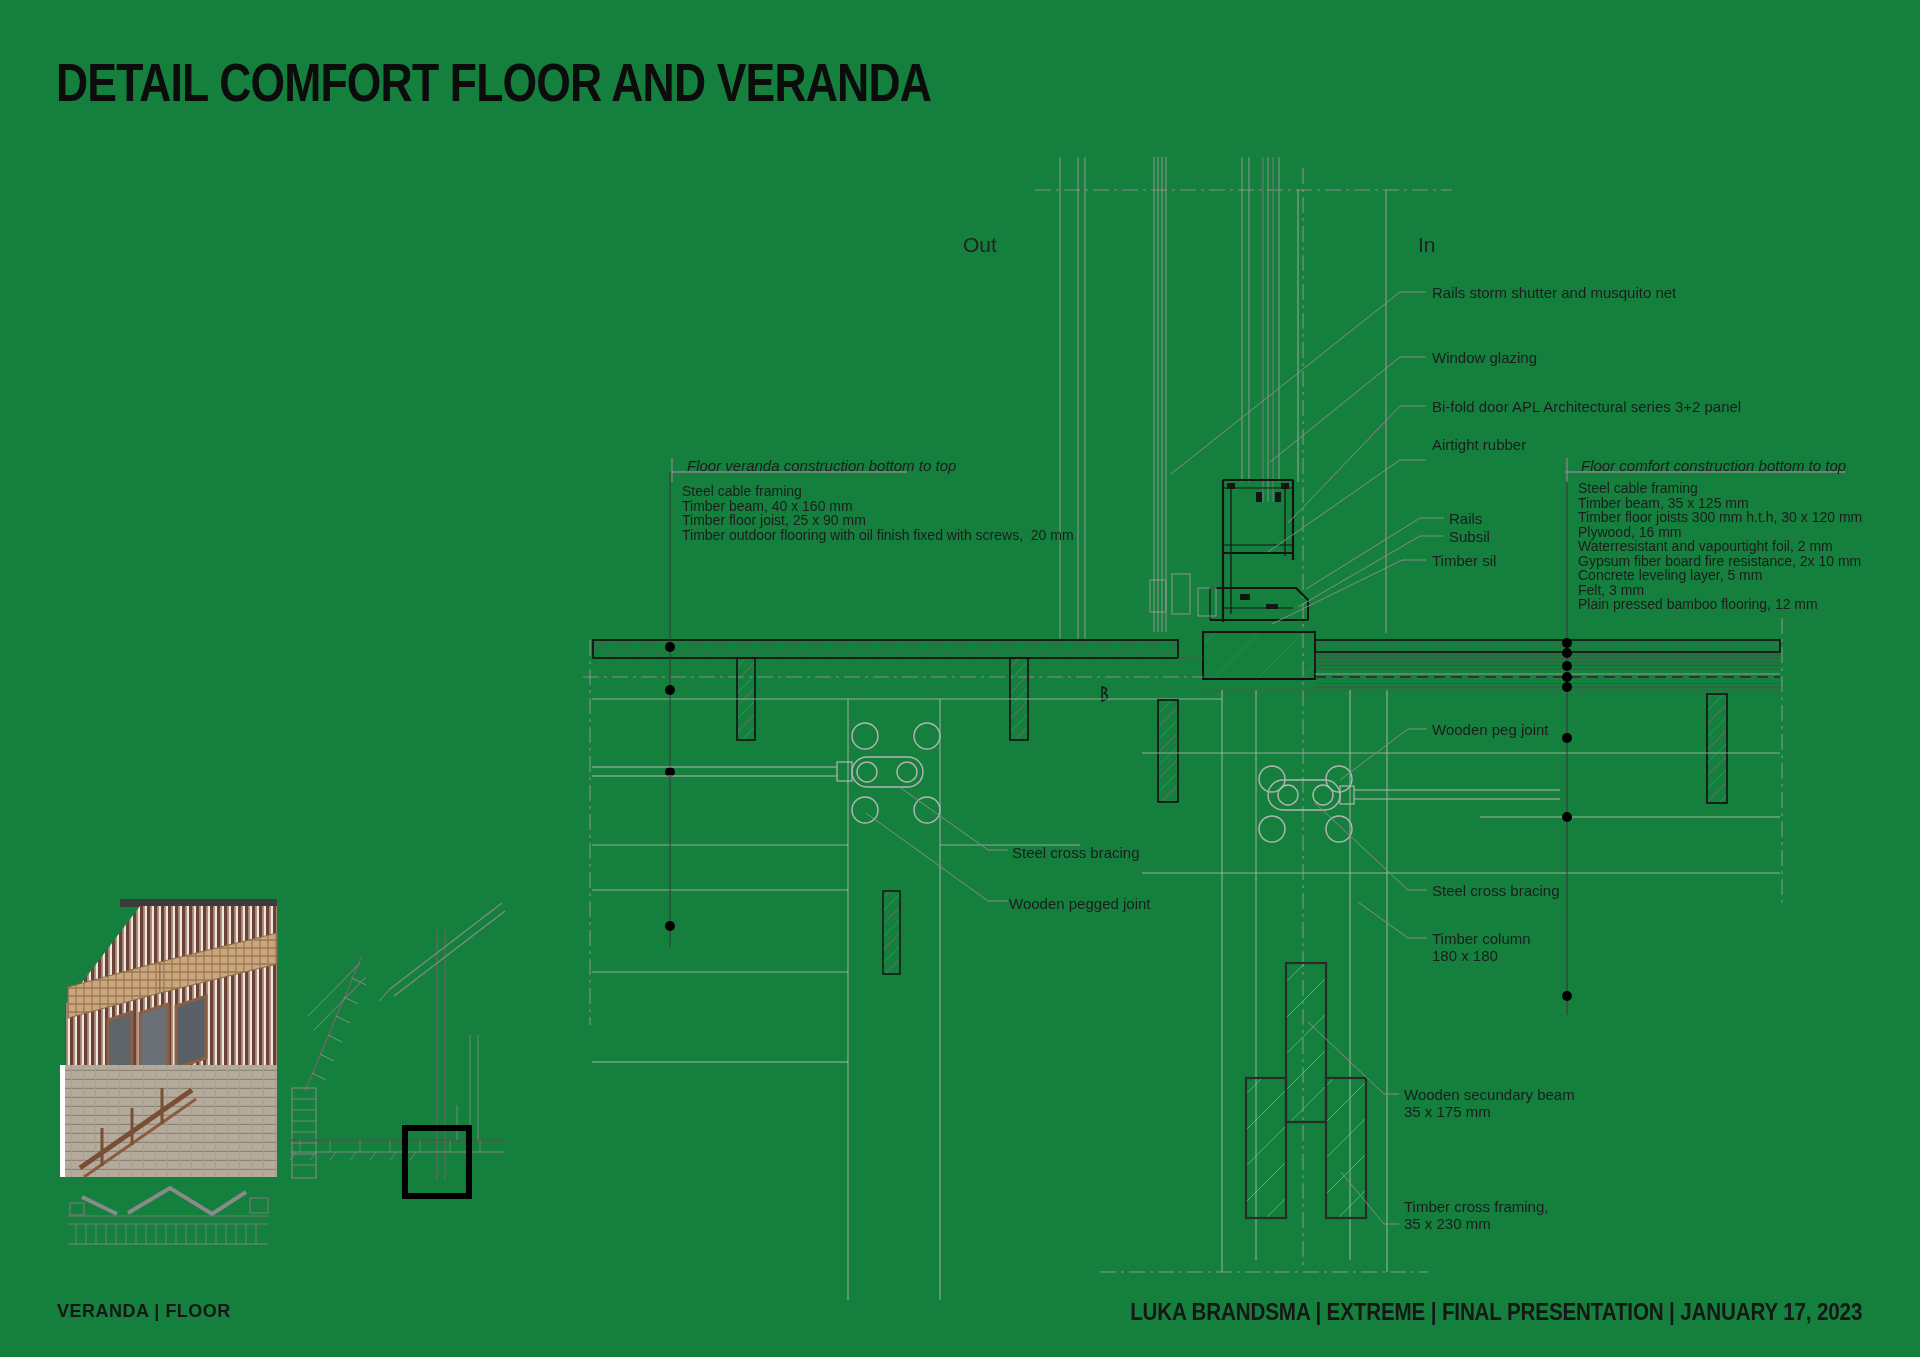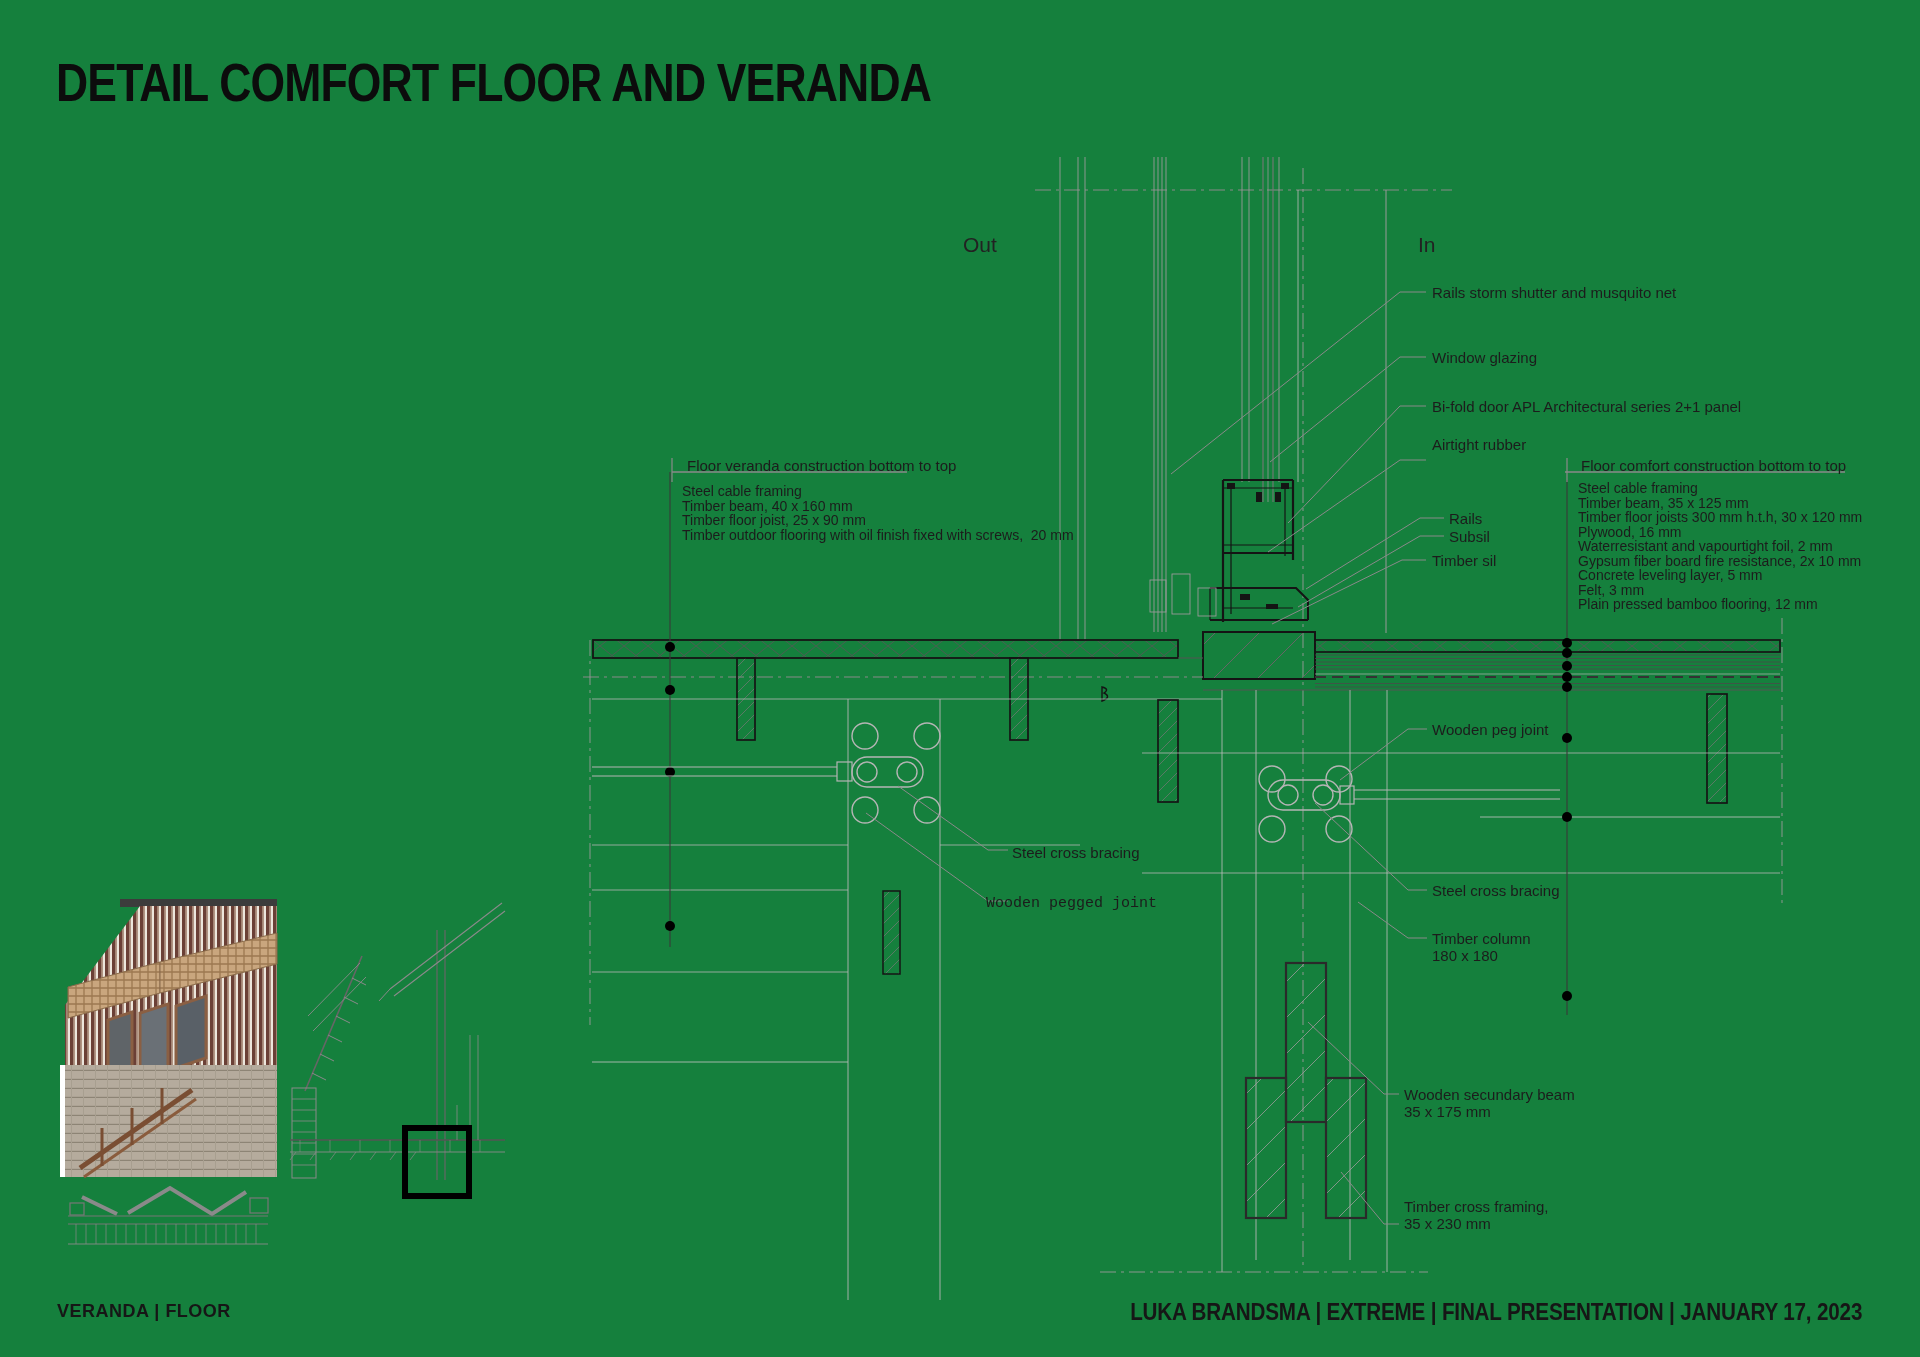--- a/index.html
+++ b/index.html
@@ -7,21 +7,21 @@
         font-family:"Liberation Sans", sans-serif;color:#1c1c1c;}
   #linework{position:absolute;left:0;top:0;width:1920px;height:1357px;}
   .lbl{position:absolute;font-size:15px;line-height:17px;white-space:pre;color:#1c1c1c;}
   .lbl-sm{font-size:14px;line-height:14.8px;}
   .orient{font-size:21px;color:#222;}
   #title{position:absolute;left:56px;top:52px;font-size:53px;font-weight:900;letter-spacing:-1px;
          transform:scaleX(0.84);transform-origin:left center;white-space:pre;color:#0c0c0c;}
   #footer-left{position:absolute;left:57px;top:1301px;font-size:18px;font-weight:600;letter-spacing:0.5px;color:#161616;}
   #footer-right{position:absolute;right:58px;top:1298px;font-size:24px;font-weight:700;letter-spacing:-0.2px;
         transform:scaleX(0.86);transform-origin:right center;white-space:pre;color:#161616;}
-  .blockhead{font-size:15px;}
+  .blockhead{font-size:15px;font-style:italic;}
 </style>
 </head>
 <body>
 
 <div id="page">
 
 <svg id="linework" viewBox="0 0 1920 1357" xmlns="http://www.w3.org/2000/svg">
   <defs>
     <pattern id="xh" width="24" height="19" patternUnits="userSpaceOnUse">
       <path d="M0 0 L24 19 M24 0 L0 19" stroke="#555" stroke-width="0.8" fill="none"></path>
@@ -268,21 +268,21 @@
   </g>
 </svg>
 
   <div id="title">DETAIL COMFORT FLOOR AND VERANDA</div>
 
   <div class="lbl orient" style="left:963px;top:236px;">Out</div>
   <div class="lbl orient" style="left:1418px;top:236px;">In</div>
 
   <div class="lbl" style="left:1432px;top:284px;">Rails storm shutter and musquito net</div>
   <div class="lbl" style="left:1432px;top:349px;">Window glazing</div>
-  <div class="lbl" style="left:1432px;top:398px;">Bi-fold door APL Architectural series 2+1 panel</div>
+  <div class="lbl" style="left:1432px;top:398px;">Bi-fold door APL Architectural series 3+2 panel</div>
   <div class="lbl" style="left:1432px;top:436px;">Airtight rubber</div>
   <div class="lbl" style="left:1449px;top:510px;">Rails</div>
   <div class="lbl" style="left:1449px;top:528px;">Subsil</div>
   <div class="lbl" style="left:1432px;top:552px;">Timber sil</div>
 
   <div class="lbl blockhead" style="left:687px;top:457px;">Floor veranda construction bottom to top</div>
   <div>
     <div class="lbl lbl-sm" style="left:682px;top:484px;">Steel cable framing</div>
     <div class="lbl lbl-sm" style="left:682px;top:499px;">Timber beam, 40 x 160 mm</div>
     <div class="lbl lbl-sm" style="left:682px;top:513px;">Timber floor joist, 25 x 90 mm</div>
@@ -301,17 +301,17 @@
     <div class="lbl lbl-sm" style="left:1578px;top:583px;">Felt, 3 mm</div>
     <div class="lbl lbl-sm" style="left:1578px;top:597px;">Plain pressed bamboo flooring, 12 mm</div>
   </div>
 
   <div class="lbl" style="left:1432px;top:721px;">Wooden peg joint</div>
   <div class="lbl" style="left:1432px;top:882px;">Steel cross bracing</div>
   <div class="lbl" style="left:1432px;top:930px;"><span>Timber column</span><br><span>180 x 180</span></div>
   <div class="lbl" style="left:1404px;top:1086px;"><span>Wooden secundary beam</span><br><span>35 x 175 mm</span></div>
   <div class="lbl" style="left:1404px;top:1198px;"><span>Timber cross framing,</span><br><span>35 x 230 mm</span></div>
   <div class="lbl" style="left:1012px;top:844px;">Steel cross bracing</div>
-  <div class="lbl" style="left:986px;top:895px;font-family:Liberation Mono, monospace;">Wooden pegged joint</div>
+  <div class="lbl" style="left:1009px;top:895px;">Wooden pegged joint</div>
 
   <div id="footer-left">VERANDA | FLOOR</div>
   <div id="footer-right">LUKA BRANDSMA | EXTREME | FINAL PRESENTATION | JANUARY 17, 2023</div>
 </div>
 
 </body></html>

